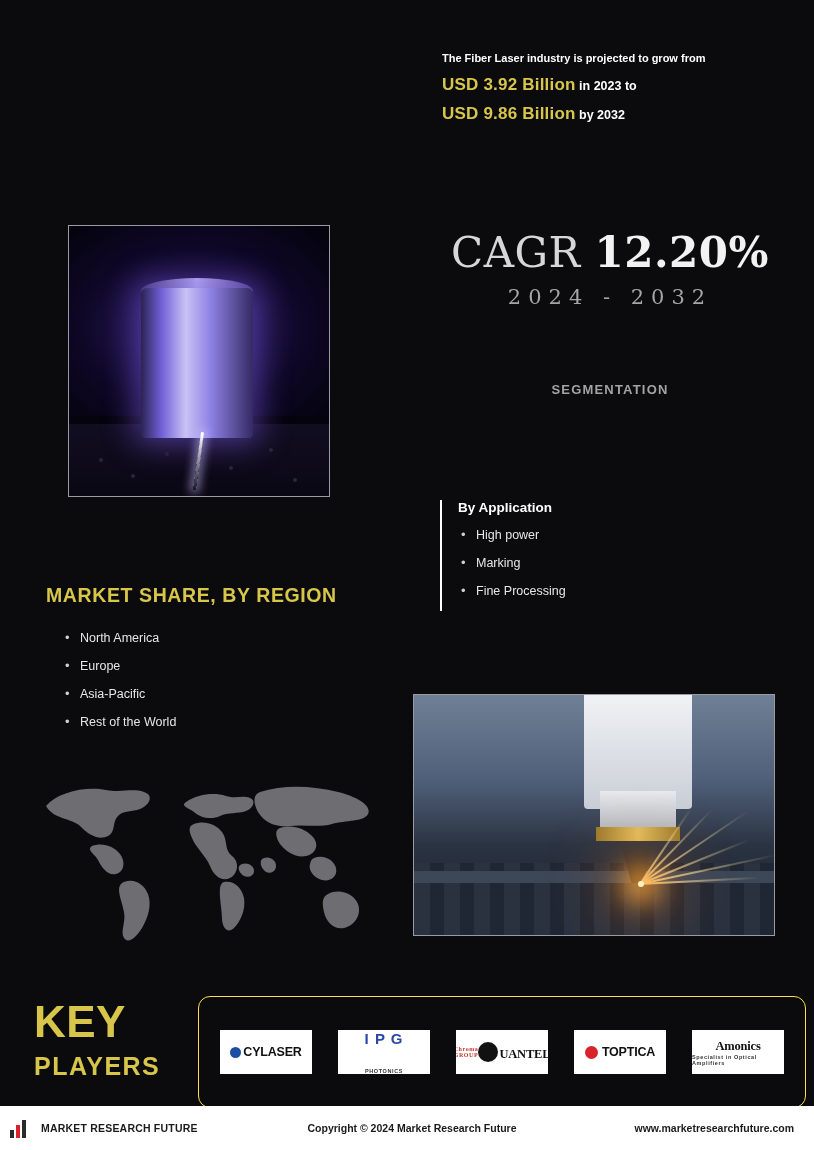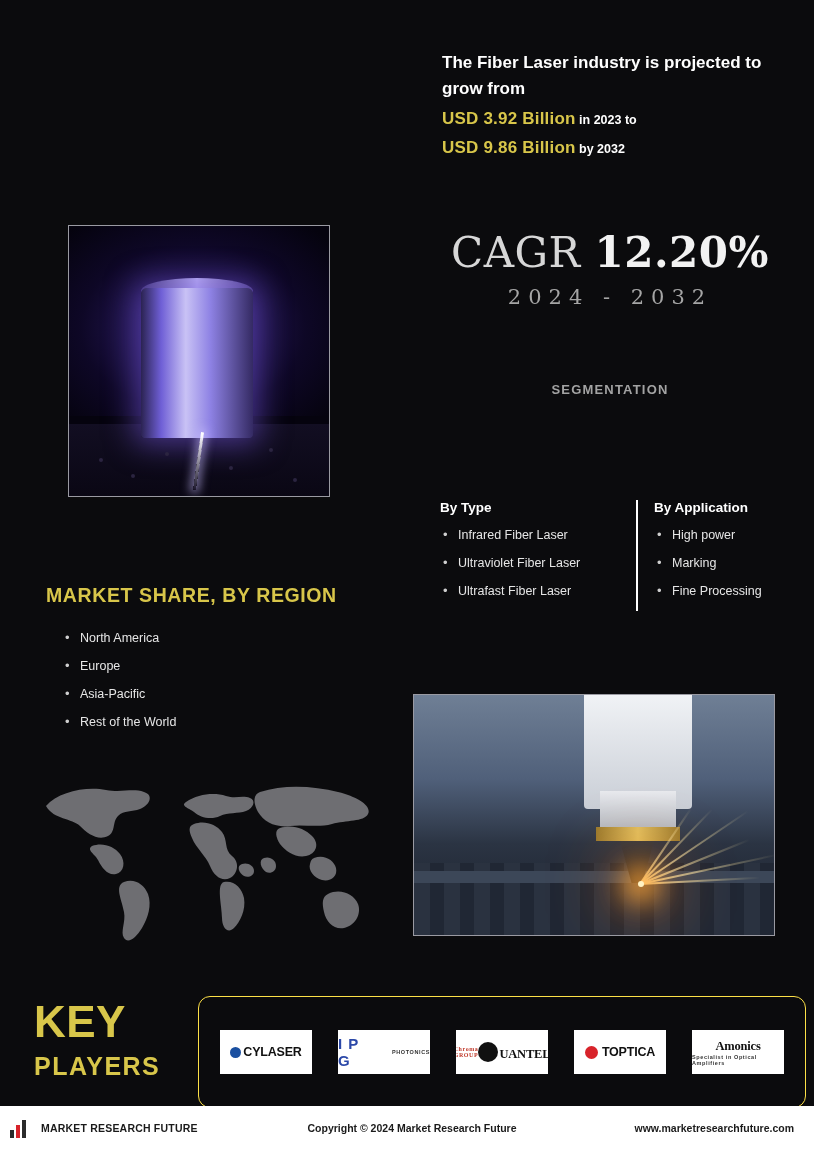--- a/index.html
+++ b/index.html
@@ -29,21 +29,21 @@
   }
 
   
   .stats {
     position: absolute;
     left: 442px; top: 50px;
     width: 340px;
     color: #ffffff;
   }
   .stats .line1 {
-    font-size: 17px;
+    font-size: 11px;
     font-weight: bold;
     line-height: 1.5;
     color: #ffffff;
   }
   .stats .row {
     margin-top: 7px;
     font-size: 12.5px;
     font-weight: bold;
     color: #ffffff;
     line-height: 1.3;
@@ -382,28 +382,20 @@
     <div class="cagr-main">
       <span>CAGR</span>
       <span class="num">12.20%</span>
     </div>
     <div class="cagr-years">2024 - 2032</div>
   </div>
 
   <div class="seg-title">SEGMENTATION</div>
 
   <div class="seg-cols">
-    <div class="seg-col">
-      <div class="seg-head">By Type</div>
-      <ul class="bullets">
-        <li>Infrared Fiber Laser</li>
-        <li>Ultraviolet Fiber Laser</li>
-        <li>Ultrafast Fiber Laser</li>
-      </ul>
-    </div>
     <div class="seg-col right">
       <div class="seg-head">By Application</div>
       <ul class="bullets">
         <li>High power</li>
         <li>Marking</li>
         <li>Fine Processing</li>
       </ul>
     </div>
   </div>
 
@@ -454,21 +446,21 @@
   <div class="key-title">
     <span class="k1">KEY</span>
     <span class="k2">PLAYERS</span>
   </div>
 
   <div class="players-box">
     <div class="logo">
       <span class="cy-dot"></span>
         <span class="lg-main">CYLASER</span>
     </div>
-    <div class="logo" style="flex-direction:row;gap:21px;">
+    <div class="logo" style="flex-direction:column;gap:21px;">
       <span class="ipg-bars">I P G</span>
       <span class="lg-sub">PHOTONICS</span>
     </div>
     <div class="logo" style="font-family:Liberation Serif, serif;">
       <span class="lg-sub" style="color:#c0392b;font-weight:bold;font-size:6px;">Chroma GROUP</span>
       <span class="lg-main"><span class="q-circle"></span><span>UANTEL</span></span>
     </div>
     <div class="logo">
       <span class="top-dot"></span>
         <span class="lg-main">TOPTICA</span>

